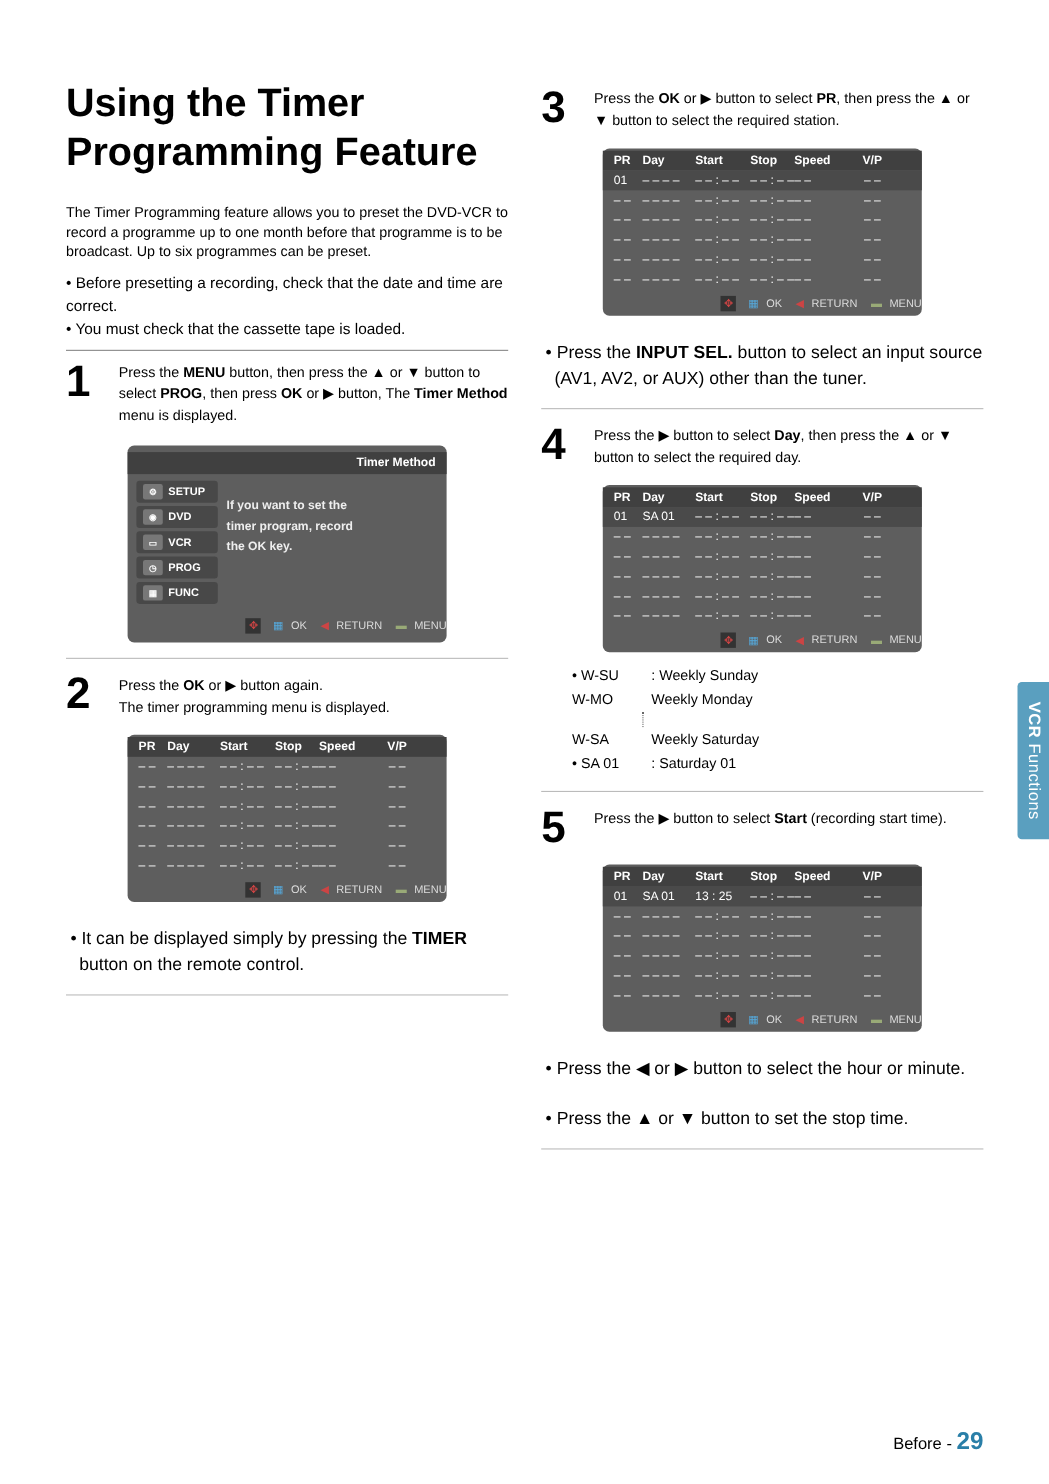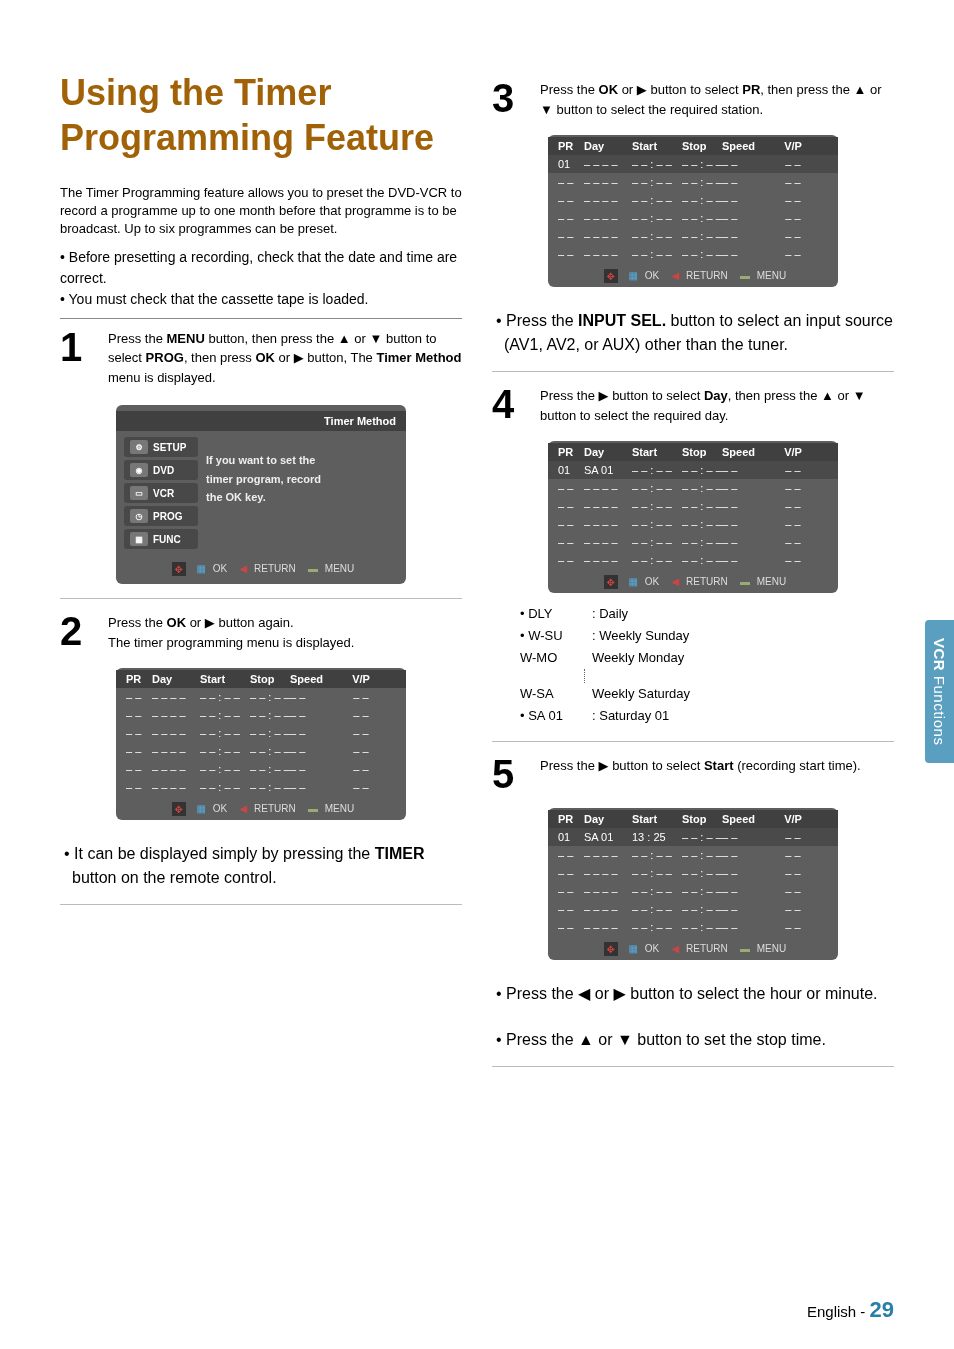--- a/index.html
+++ b/index.html
@@ -22,21 +22,21 @@
   }
 
   
   .title-block {
     margin-bottom: 24px;
   }
   .big-title {
     font-size: 36px;
     font-weight: bold;
     line-height: 1.25;
-    color: #a16207;
+    color: #000000;
   }
   .intro-text {
     font-size: 13px;
     line-height: 1.4;
     margin-bottom: 8px;
   }
   .bullet-list { list-style: none; font-size: 14px; line-height: 1.5; }
   .bullet-list li::before { content: "• "; }
   .hr { border: none; border-top: 1px solid #888; margin: 8px 0; }
   .hr-light { border: none; border-top: 1px solid #bbb; margin: 14px 0; }
@@ -99,21 +99,21 @@
   }
   .osd-menu-msg {
     font-size: 11px;
     font-weight: bold;
     line-height: 1.7;
     padding-top: 14px;
     color: #eee;
   }
   .osd-footer {
     padding: 6px 0 2px 0;
-    text-align: center;
+    text-align: right;
     font-size: 10px;
     color: #ddd;
   }
   .osd-footer .fico { margin: 0 4px; }
   .fico-move { display:inline-flex; width:14px; height:14px; background:#333; align-items:center; justify-content:center; vertical-align:middle; }
   .fico-move::before { content:"✥"; font-size:10px; color:#c44; }
   .fico-ok { color:#5ad; }
   .fico-return { color:#c44; }
   .fico-menu { color:#9a7; }
 
@@ -441,24 +441,20 @@
           <span class="c-start">– – : – –</span>
           <span class="c-stop">– – : – –</span>
           <span class="c-speed">– –</span>
           <span class="c-vp">– –</span>
         </div>
         <div class="osd-footer"><span class="fico fico-move"></span> <span class="fico fico-ok">▦</span> OK &nbsp;&nbsp;<span class="fico fico-return">◀</span> RETURN &nbsp;&nbsp;<span class="fico fico-menu">▬</span> MENU</div>
       </div>
 
     <div class="day-legend">
       <div class="row">
-          <span class="k">• DLY</span>
-          <span>: Daily</span>
-        </div>
-      <div class="row">
           <span class="k">• W-SU</span>
           <span>: Weekly Sunday</span>
         </div>
       <div class="row">
           <span class="k">  W-MO</span>
           <span>  Weekly Monday</span>
         </div>
       <div class="dotline"></div>
       <div class="row">
           <span class="k">  W-SA</span>
@@ -541,16 +537,16 @@
     <p class="sub-bullet">• <span>Press the ▲ or ▼ button to set the stop time.</span></p>
     <hr class="hr-light">
   </div>
 </div>
 
 <div class="side-tab">
   <span>VCR </span><span class="thin">Functions</span>
 </div>
 
 <div class="page-foot">
-  <span>English</span>
+  <span>Before</span>
   <span>- </span>
   <span class="num">29</span>
 </div>
 
 </body></html>

